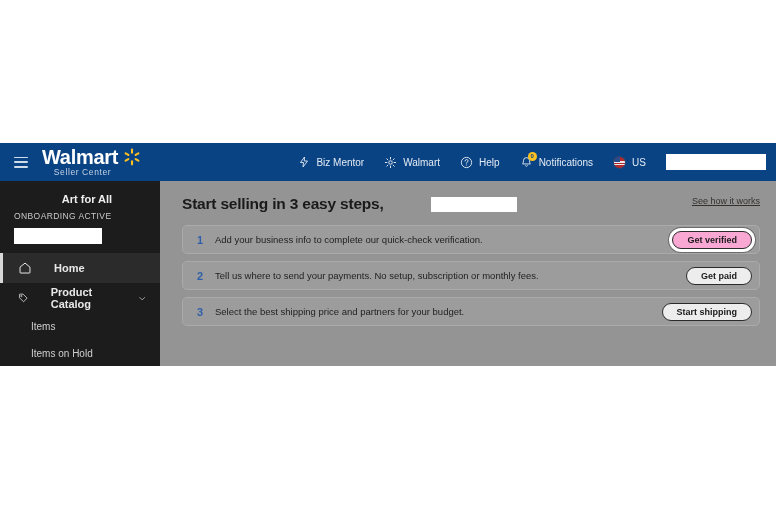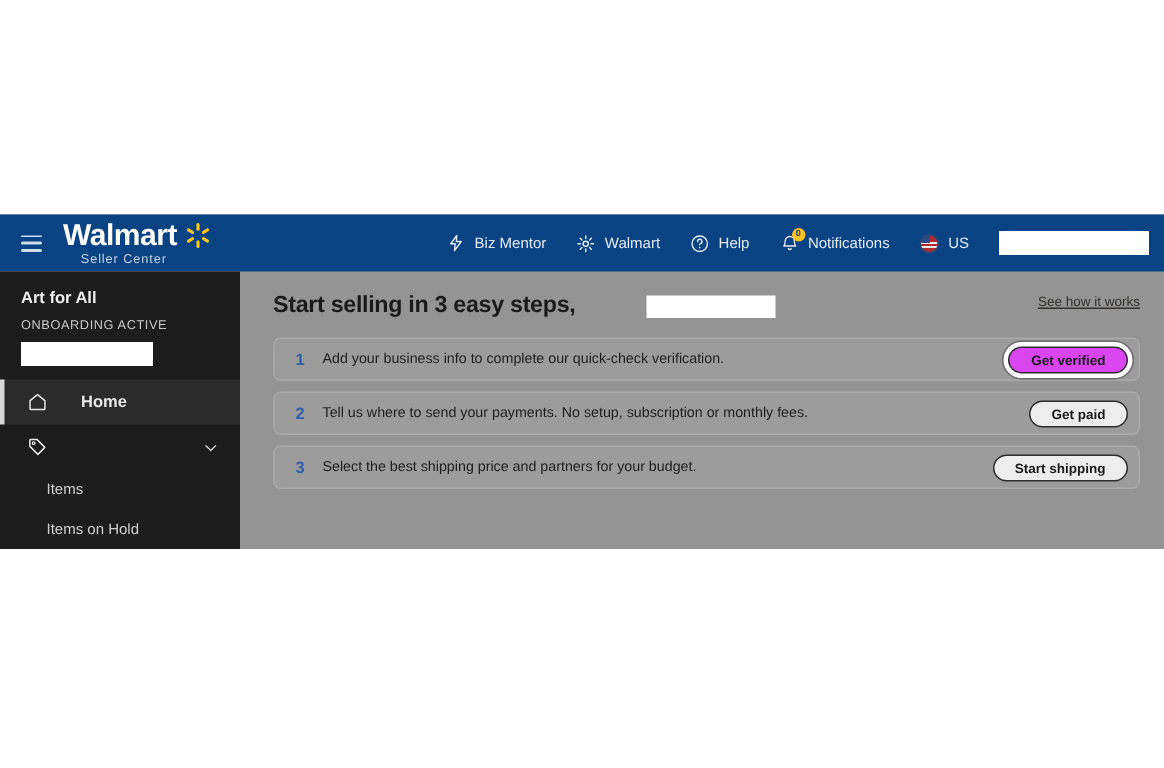--- a/index.html
+++ b/index.html
@@ -73,20 +73,21 @@
 
   
   .sidebar {
     position: absolute; left: 0; top: 38px;
     width: 160px; height: 185px;
     background: #1c1c1c;
   }
   .store-name {
     color: #efefef; font-size: 11px; font-weight: bold;
     padding: 12px 0 0 14px;
+    text-align: center;
   }
   .store-status {
     color: #c9c9c9; font-size: 8.5px; letter-spacing: .4px;
     padding: 6px 0 0 14px;
   }
   .redact-side {
     margin: 7px 0 0 14px; width: 88px; height: 16px; background: #ffffff;
   }
   .nav-sep { height: 9px; }
   .side-row {
@@ -139,21 +140,21 @@
     width: 18px; flex: none;
   }
   .step-text { color: #1e1e1e; font-size: 9.5px; flex: 1; }
   .step-btn {
     background: #ededed; color: #1a1a1a;
     border: 1.3px solid #2b2b2b; border-radius: 14px;
     font-size: 9px; font-weight: bold; font-family: inherit;
     height: 18px; padding: 0 14px; cursor: pointer; white-space: nowrap;
   }
   .step-btn.focused {
-    background: #d946ef;
+    background: #f9a8d4;
     box-shadow: 0 0 0 3px #ffffff, 0 0 0 4px #6b6b6b;
   }
 </style>
 </head>
 <body>
 
 <div id="app">
 
   <div class="topbar">
 
@@ -236,20 +237,21 @@
         <path d="M3.5 10.5 12 3.6l8.5 6.9v9.3a.8.8 0 0 1-.8.8H4.3a.8.8 0 0 1-.8-.8Z" fill="none" stroke="#e8e8e8" stroke-width="1.7" stroke-linejoin="round"></path>
       </svg>
       <span>Home</span>
     </div>
 
     <div class="side-row">
       <svg width="14" height="14" viewBox="0 0 24 24">
         <path d="M3.3 11.3V4.2a.9.9 0 0 1 .9-.9h7.1l9.1 9.1-8 8Z" fill="none" stroke="#e8e8e8" stroke-width="1.7" stroke-linejoin="round"></path>
         <circle cx="7.6" cy="7.6" r="1.5" fill="none" stroke="#e8e8e8" stroke-width="1.5"></circle>
       </svg>
+      <span>Product Catalog</span>
       <svg class="chev" width="11" height="11" viewBox="0 0 24 24">
         <path d="M5 9l7 7 7-7" fill="none" stroke="#d2d2d2" stroke-width="2" stroke-linecap="round" stroke-linejoin="round"></path>
       </svg>
     </div>
 
     <div class="side-sub">
       <span>Items</span>
     </div>
     <div class="side-sub">
       <span>Items on Hold</span>

